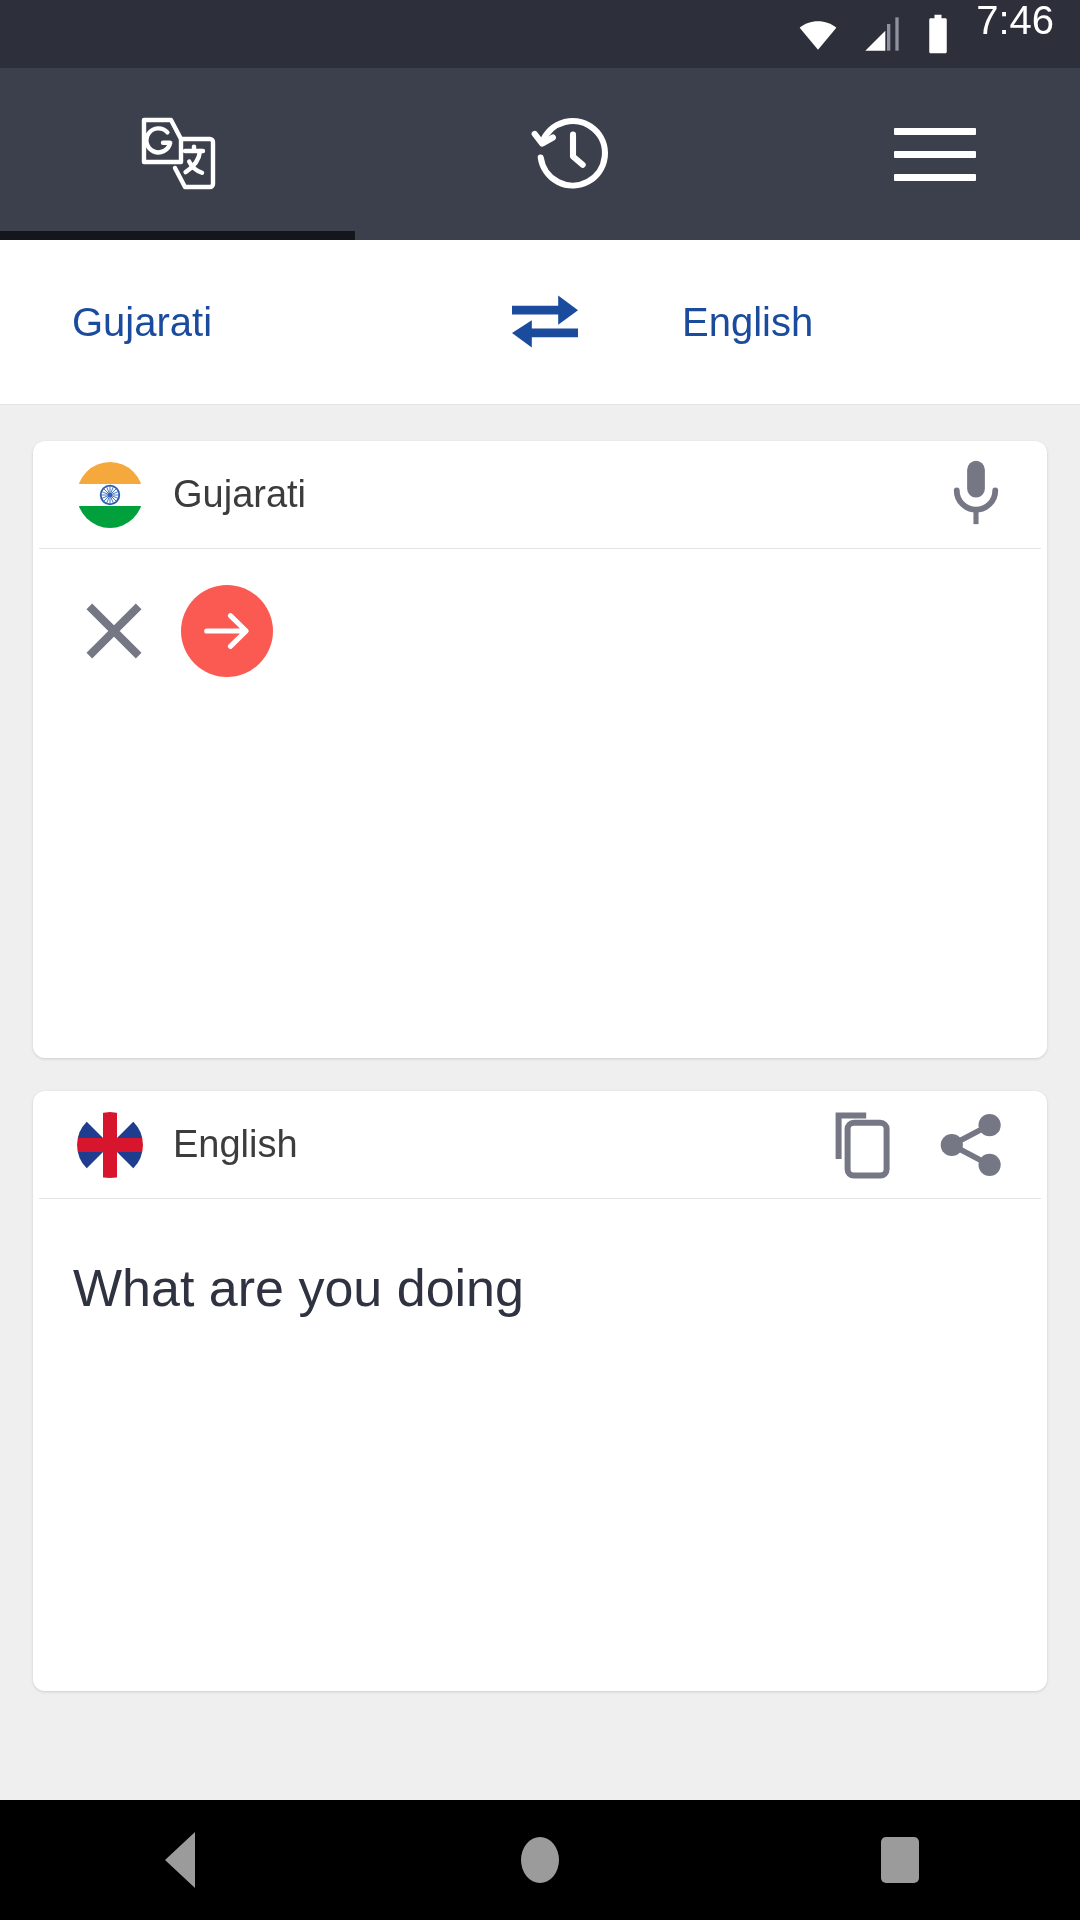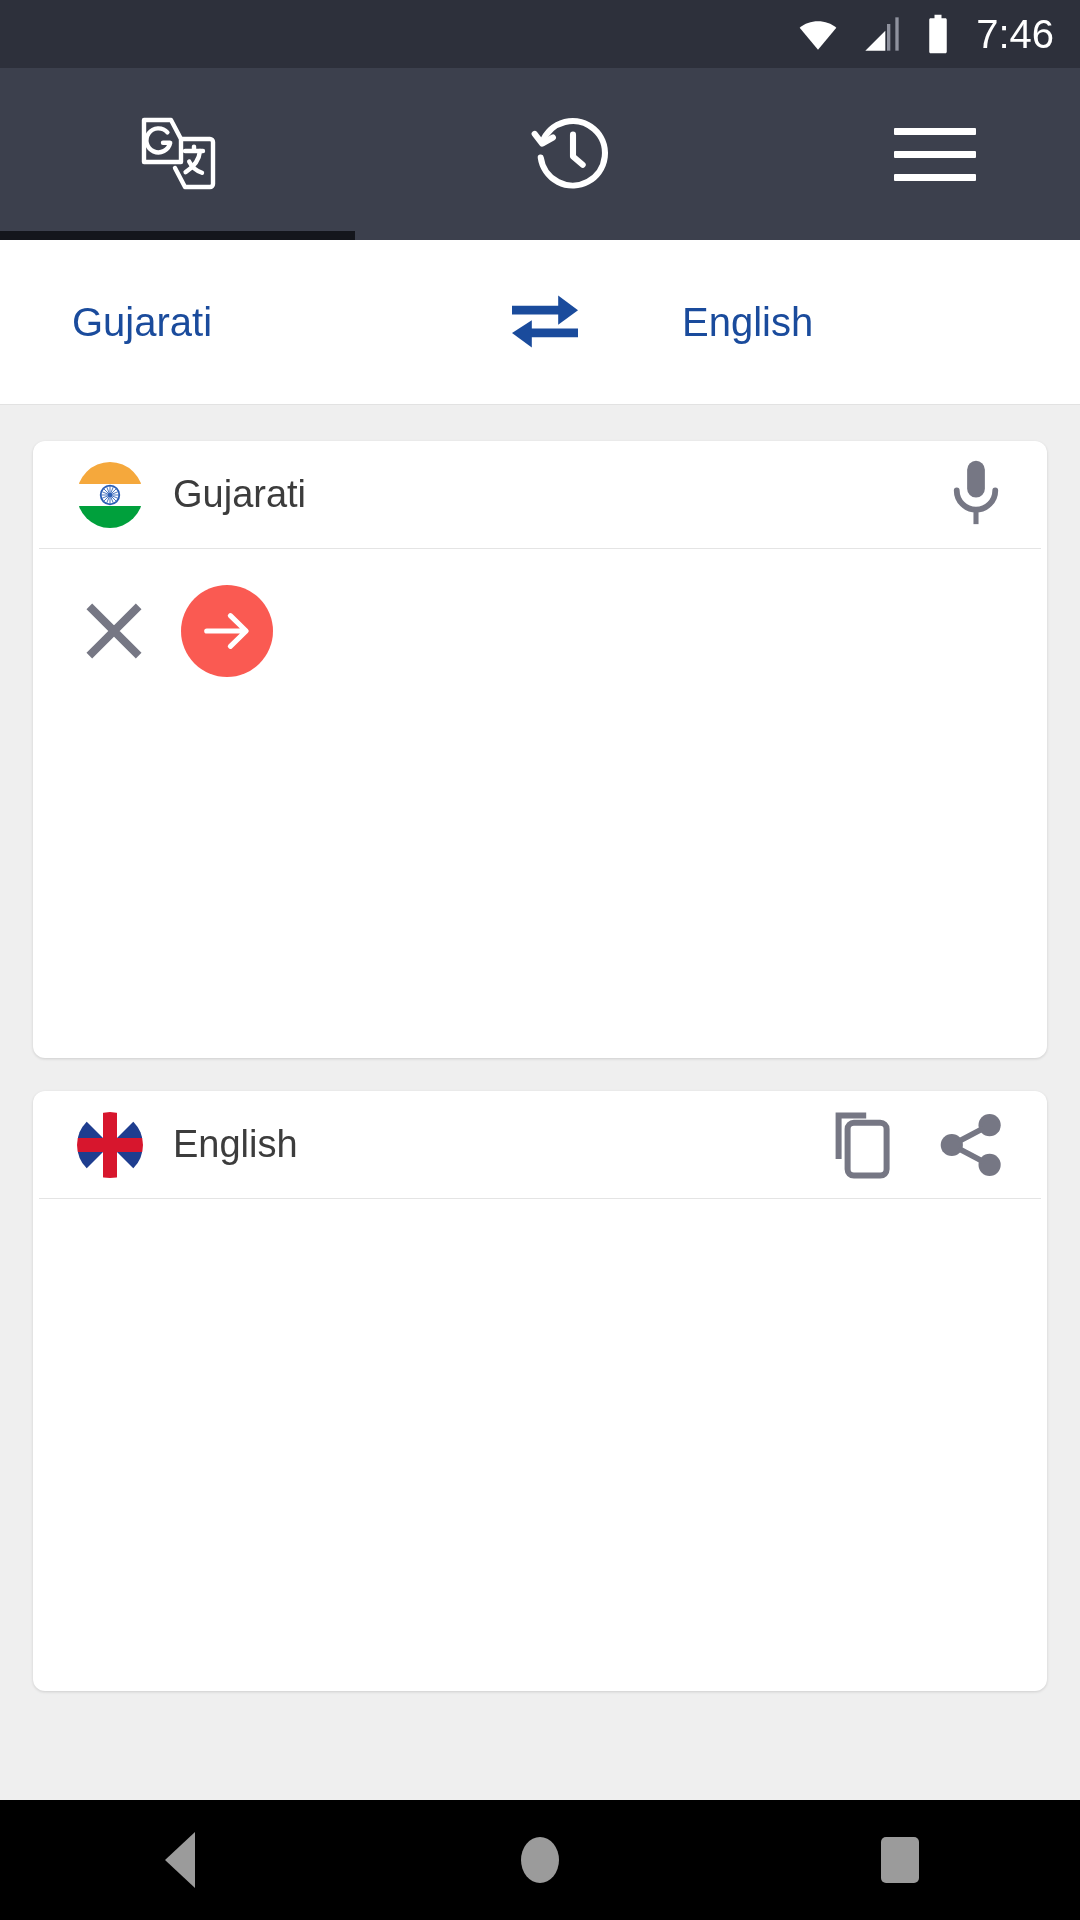--- a/index.html
+++ b/index.html
@@ -9,21 +9,20 @@
     background:#efefef;
     overflow:hidden;
     position:relative;
   }
 
   
   .status-bar{
     height:68px;
     background:#2d303b;
     display:flex;
-    align-items:center;
     justify-content:flex-end;
     padding-right:26px;
     gap:18px;
   }
   .status-icons{ display:flex; align-items:center; gap:20px; }
   .sb-time{
     color:#ffffff;
     font-size:40px;
     letter-spacing:0px;
     font-weight:400;
@@ -322,20 +321,21 @@
         </svg>
         <svg width="72" height="72" viewBox="0 0 24 24">
           <circle cx="18.2" cy="5.4" r="3.7" fill="#767784"></circle>
           <circle cx="5.6" cy="12" r="3.7" fill="#767784"></circle>
           <circle cx="18.2" cy="18.6" r="3.7" fill="#767784"></circle>
           <path d="M8.6 10.4 15.4 6.8M8.6 13.6 15.4 17.2" stroke="#767784" stroke-width="1.9" stroke-linecap="round"></path>
         </svg>
       </div>
     </div>
 
+    <div class="result-text">What are you doing</div>
   </div>
 </div>
 
 <div class="nav-bar">
   <div class="nav-btn">
     <div class="nav-back"></div>
   </div>
   <div class="nav-btn">
     <div class="nav-home"></div>
   </div>

